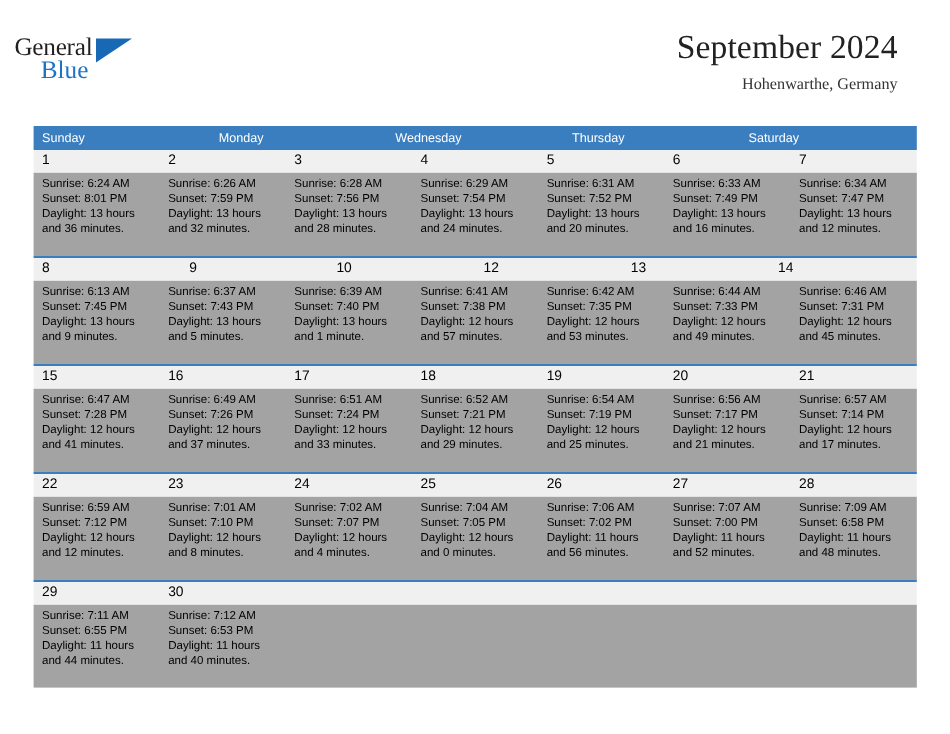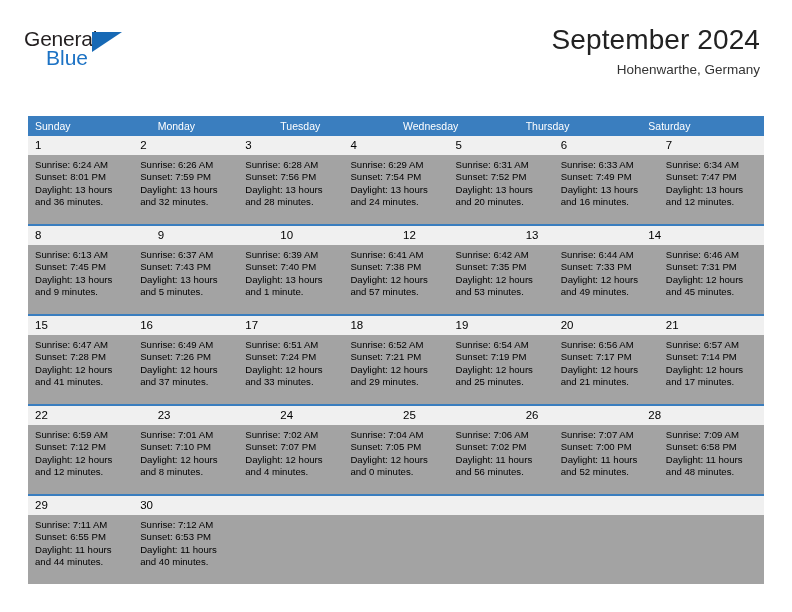--- a/index.html
+++ b/index.html
@@ -13,25 +13,26 @@
   .page {
     position: relative;
     width: 792px;
     height: 612px;
     background: #ffffff;
   }
 
   
   .header {
     position: absolute;
-    left: 24px; top: 24px;
+    left: 12px; top: 24px;
     width: 736px; height: 72px;
     display: flex;
     align-items: flex-start;
     justify-content: space-between;
+    font-family: Liberation Serif, serif;
   }
   .logo {
     position: relative;
     width: 110px;
     height: 52px;
     padding-top: 4px;
   }
   .logo-general {
     font-size: 21px;
     color: #231f20;
@@ -68,21 +69,21 @@
   .cal-subtitle {
     font-size: 13.5px;
     color: #333333;
     line-height: 20px;
     margin-top: 4px;
   }
 
   
   .calendar {
     position: absolute;
-    left: 28px; top: 116px;
+    left: 28px; top: 105px;
     width: 736px;
   }
   .week-head {
     display: flex;
     width: 100%;
     background: #3a7ebf;
     height: 20px;
   }
   .week-head .dow {
     flex: 1 1 0;
@@ -139,21 +140,20 @@
       <div class="cal-title">September 2024</div>
       <div class="cal-subtitle">Hohenwarthe, Germany</div>
     </div>
   </div>
 
   <div class="calendar">
 
     <div class="week-head">
       <div class="dow">Sunday</div>
       <div class="dow">Monday</div>
-      <div class="dow">Tuesday</div>
       <div class="dow">Wednesday</div>
       <div class="dow">Thursday</div>
       <div class="dow">Saturday</div>
     </div>
 
     <div class="week-row-wrap">
       <div class="daynum-band">
         <div class="cellnum">1</div>
         <div class="cellnum">2</div>
         <div class="cellnum">3</div>
@@ -319,20 +319,21 @@
       </div>
     </div>
 
     <div class="week-row-wrap" style="border-top:2px solid #3a7ebf;">
       <div class="daynum-band">
         <div class="cellnum">22</div>
         <div class="cellnum">23</div>
         <div class="cellnum">24</div>
         <div class="cellnum">25</div>
         <div class="cellnum">26</div>
+        <div class="cellnum">27</div>
         <div class="cellnum">28</div>
       </div>
       <div class="content-band">
         <div class="cellbody">
           <div>Sunrise: 6:59 AM</div>
           <div>Sunset: 7:12 PM</div>
           <div>Daylight: 12 hours</div>
           <div>and 12 minutes.</div>
         </div>
         <div class="cellbody">

